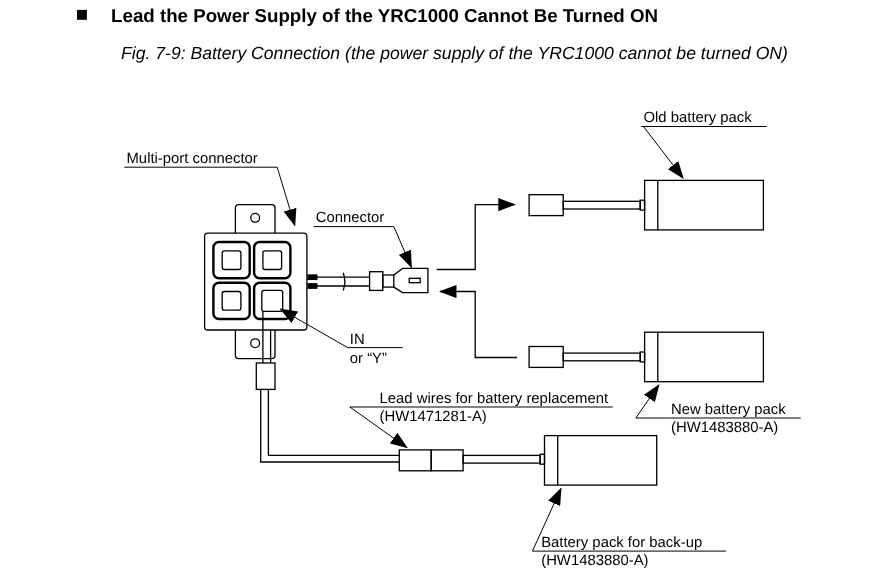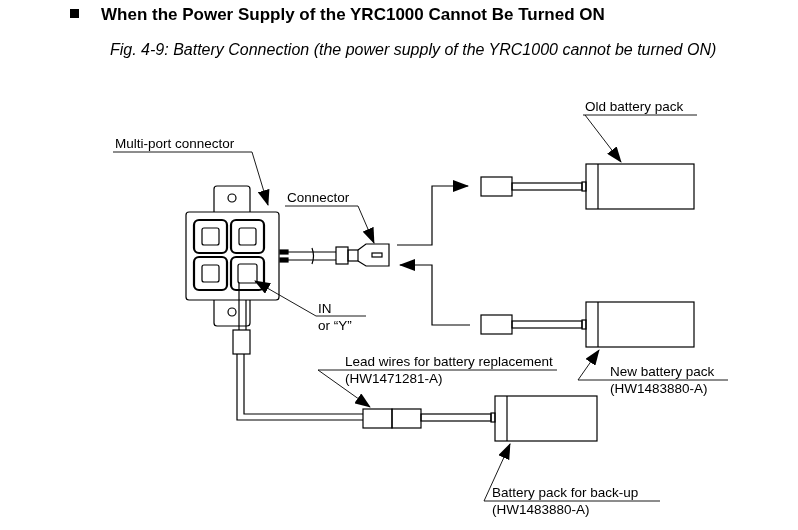--- a/index.html
+++ b/index.html
@@ -8,23 +8,23 @@
   .heading { position: absolute; left: 70px; top: 5px; font-size: 17px; font-weight: bold; }
   .heading .bullet { display: inline-block; width: 9px; height: 9px; background: #000; margin-right: 22px; vertical-align: middle; position: relative; top: -2px; }
   .caption { position: absolute; left: 110px; top: 39px; width: 640px; font-size: 16px; font-style: italic; line-height: 22px; }
   svg { position: absolute; left: 0; top: 0; }
   svg text { font-family: "Liberation Sans", sans-serif; font-size: 13.5px; fill: #000; }
 </style>
 </head>
 <body>
 
 <div class="heading">
-  <span class="bullet"></span><span>When the Power Supply of the YRC1000 Cannot Be Turned ON</span>
+  <span class="bullet"></span><span>Lead the Power Supply of the YRC1000 Cannot Be Turned ON</span>
 </div>
-<div class="caption">Fig. 4-9: Battery Connection (the power supply of the YRC1000 cannot be turned ON)</div>
+<div class="caption">Fig. 7-9: Battery Connection (the power supply of the YRC1000 cannot be turned ON)</div>
 
 <svg width="798" height="530" viewBox="0 0 798 530">
   <defs>
     <marker id="ah" markerWidth="10" markerHeight="8" refX="9" refY="4" orient="auto" markerUnits="userSpaceOnUse">
       <path d="M0,0 L10,4 L0,8 Z" fill="#000"></path>
     </marker>
     <marker id="ahb" markerWidth="16" markerHeight="12" refX="15" refY="6" orient="auto" markerUnits="userSpaceOnUse">
       <path d="M0,0 L16,6 L0,12 Z" fill="#000"></path>
     </marker>
   </defs>

